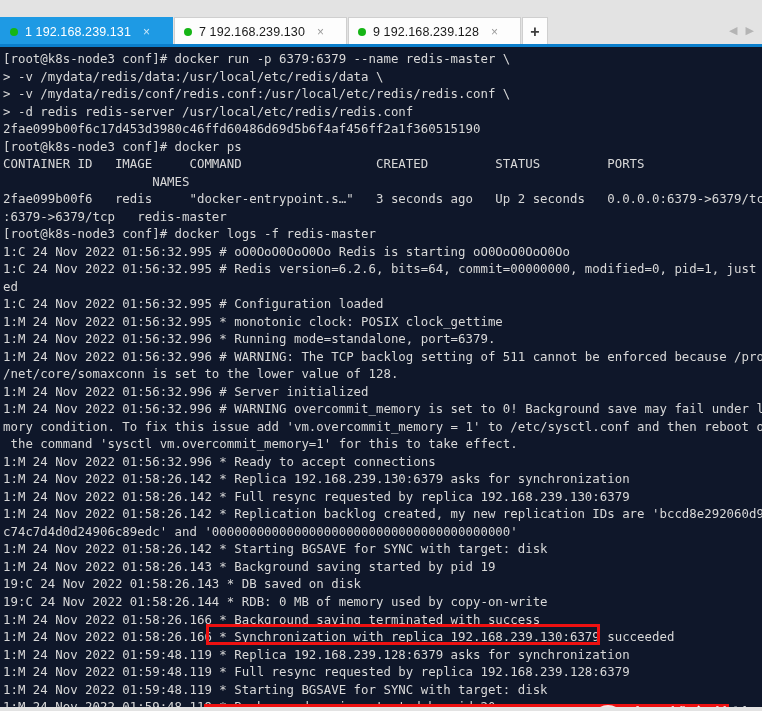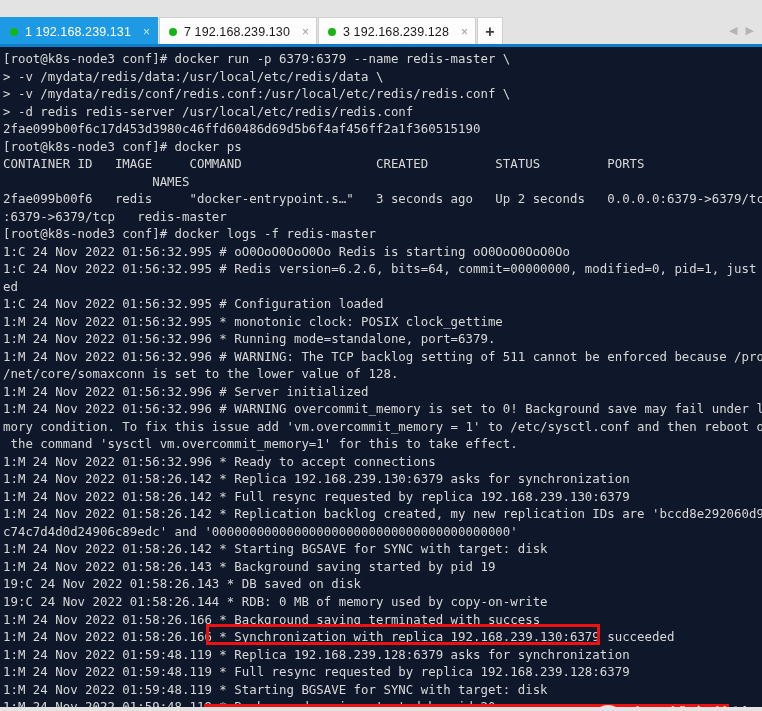--- a/index.html
+++ b/index.html
@@ -31,21 +31,21 @@
     height: 29px;
     display: flex;
     align-items: stretch;
   }
   .tab {
     position: relative;
     display: flex;
     align-items: center;
     height: 29px;
     box-sizing: border-box;
-    padding: 0 4px 0 9px;
+    padding: 0 19px 0 9px;
     background: #fdfdfd;
     border: 1px solid #cfcfcf;
     border-bottom: none;
     margin-right: 1px;
     font-size: 12px;
     color: #1a1a1a;
     white-space: nowrap;
     cursor: default;
   }
   .tab.active {
@@ -196,21 +196,21 @@
       </div>
 
       <div class="tab">
         <span class="dot"></span>
         <span class="tlabel">7 192.168.239.130</span>
         <span class="closex">×</span>
       </div>
 
       <div class="tab">
         <span class="dot"></span>
-        <span class="tlabel">3 192.168.239.128</span>
+        <span class="tlabel">9 192.168.239.128</span>
         <span class="closex">×</span>
       </div>
 
       <div class="newtab">+</div>
     </div>
 
     <div class="navarrows">
       <span>◀</span>
       <span>▶</span>
     </div>

